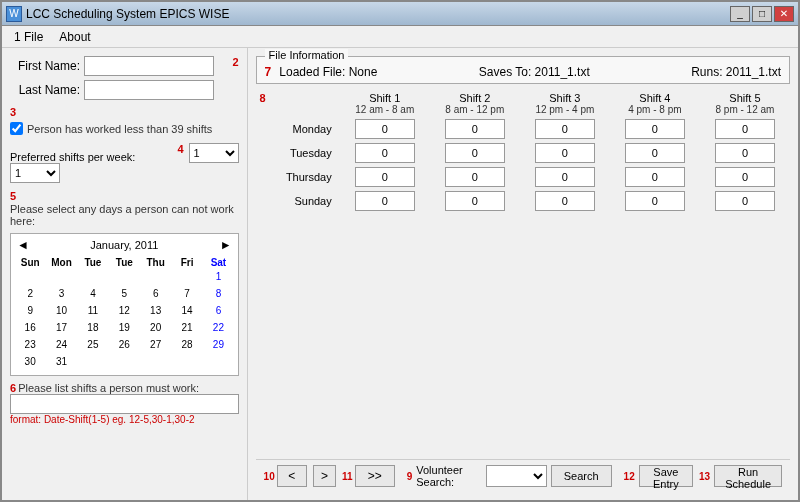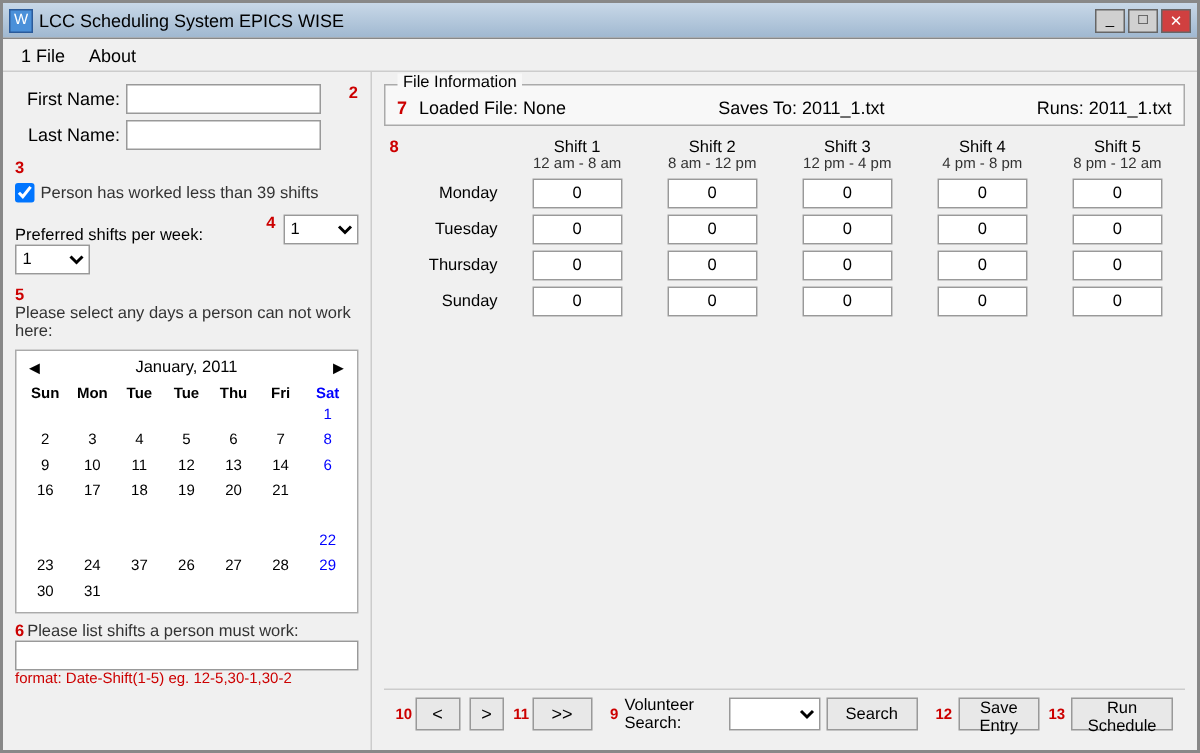--- a/index.html
+++ b/index.html
@@ -426,25 +426,25 @@
           <div class="cal-day">13</div>
           <div class="cal-day">14</div>
           <div class="cal-day sat" style="color:blue;">6</div>
 
           <div class="cal-day">16</div>
           <div class="cal-day">17</div>
           <div class="cal-day">18</div>
           <div class="cal-day">19</div>
           <div class="cal-day">20</div>
           <div class="cal-day">21</div>
-          <div class="cal-day sat" style="color:blue;margin-top:33px;">22</div>
+          <div class="cal-day sat" style="color:blue;">22</div>
 
           <div class="cal-day">23</div>
           <div class="cal-day">24</div>
-          <div class="cal-day">37</div>
+          <div class="cal-day">25</div>
           <div class="cal-day">26</div>
           <div class="cal-day">27</div>
           <div class="cal-day">28</div>
           <div class="cal-day sat" style="color:blue;">29</div>
 
           <div class="cal-day">30</div>
           <div class="cal-day">31</div>
           <div class="cal-day"></div>
           <div class="cal-day"></div>
           <div class="cal-day"></div>

